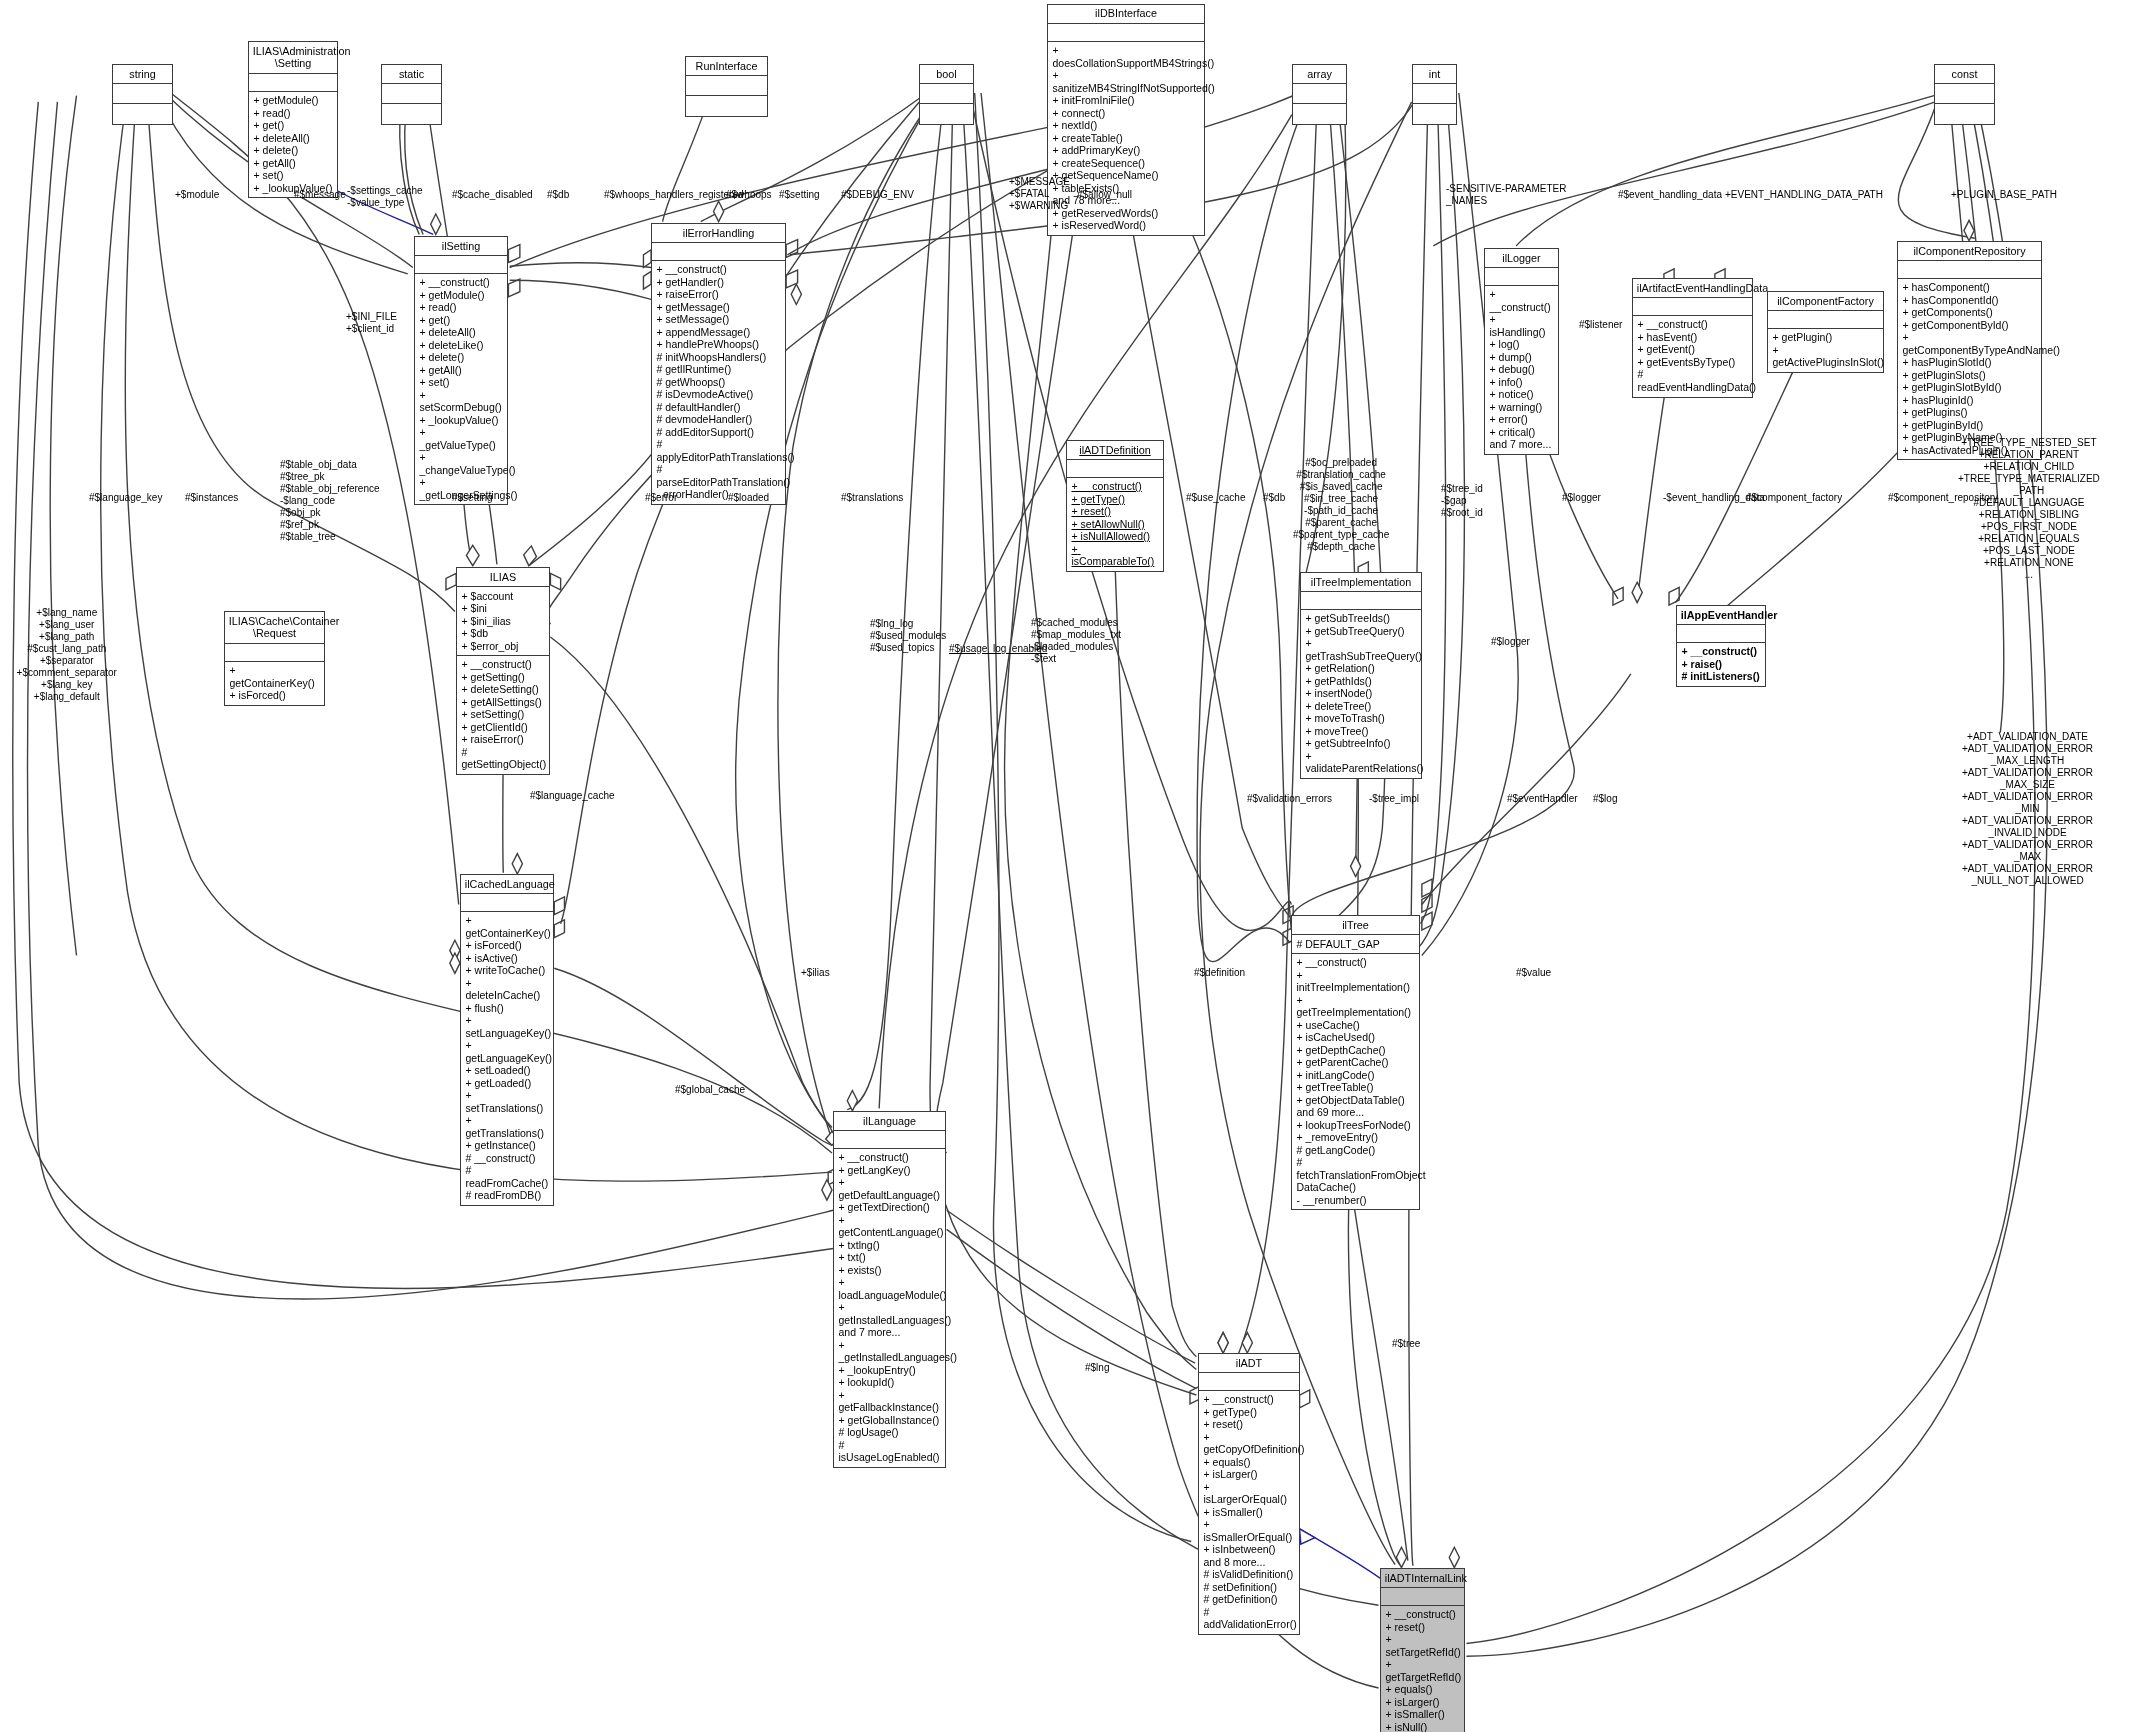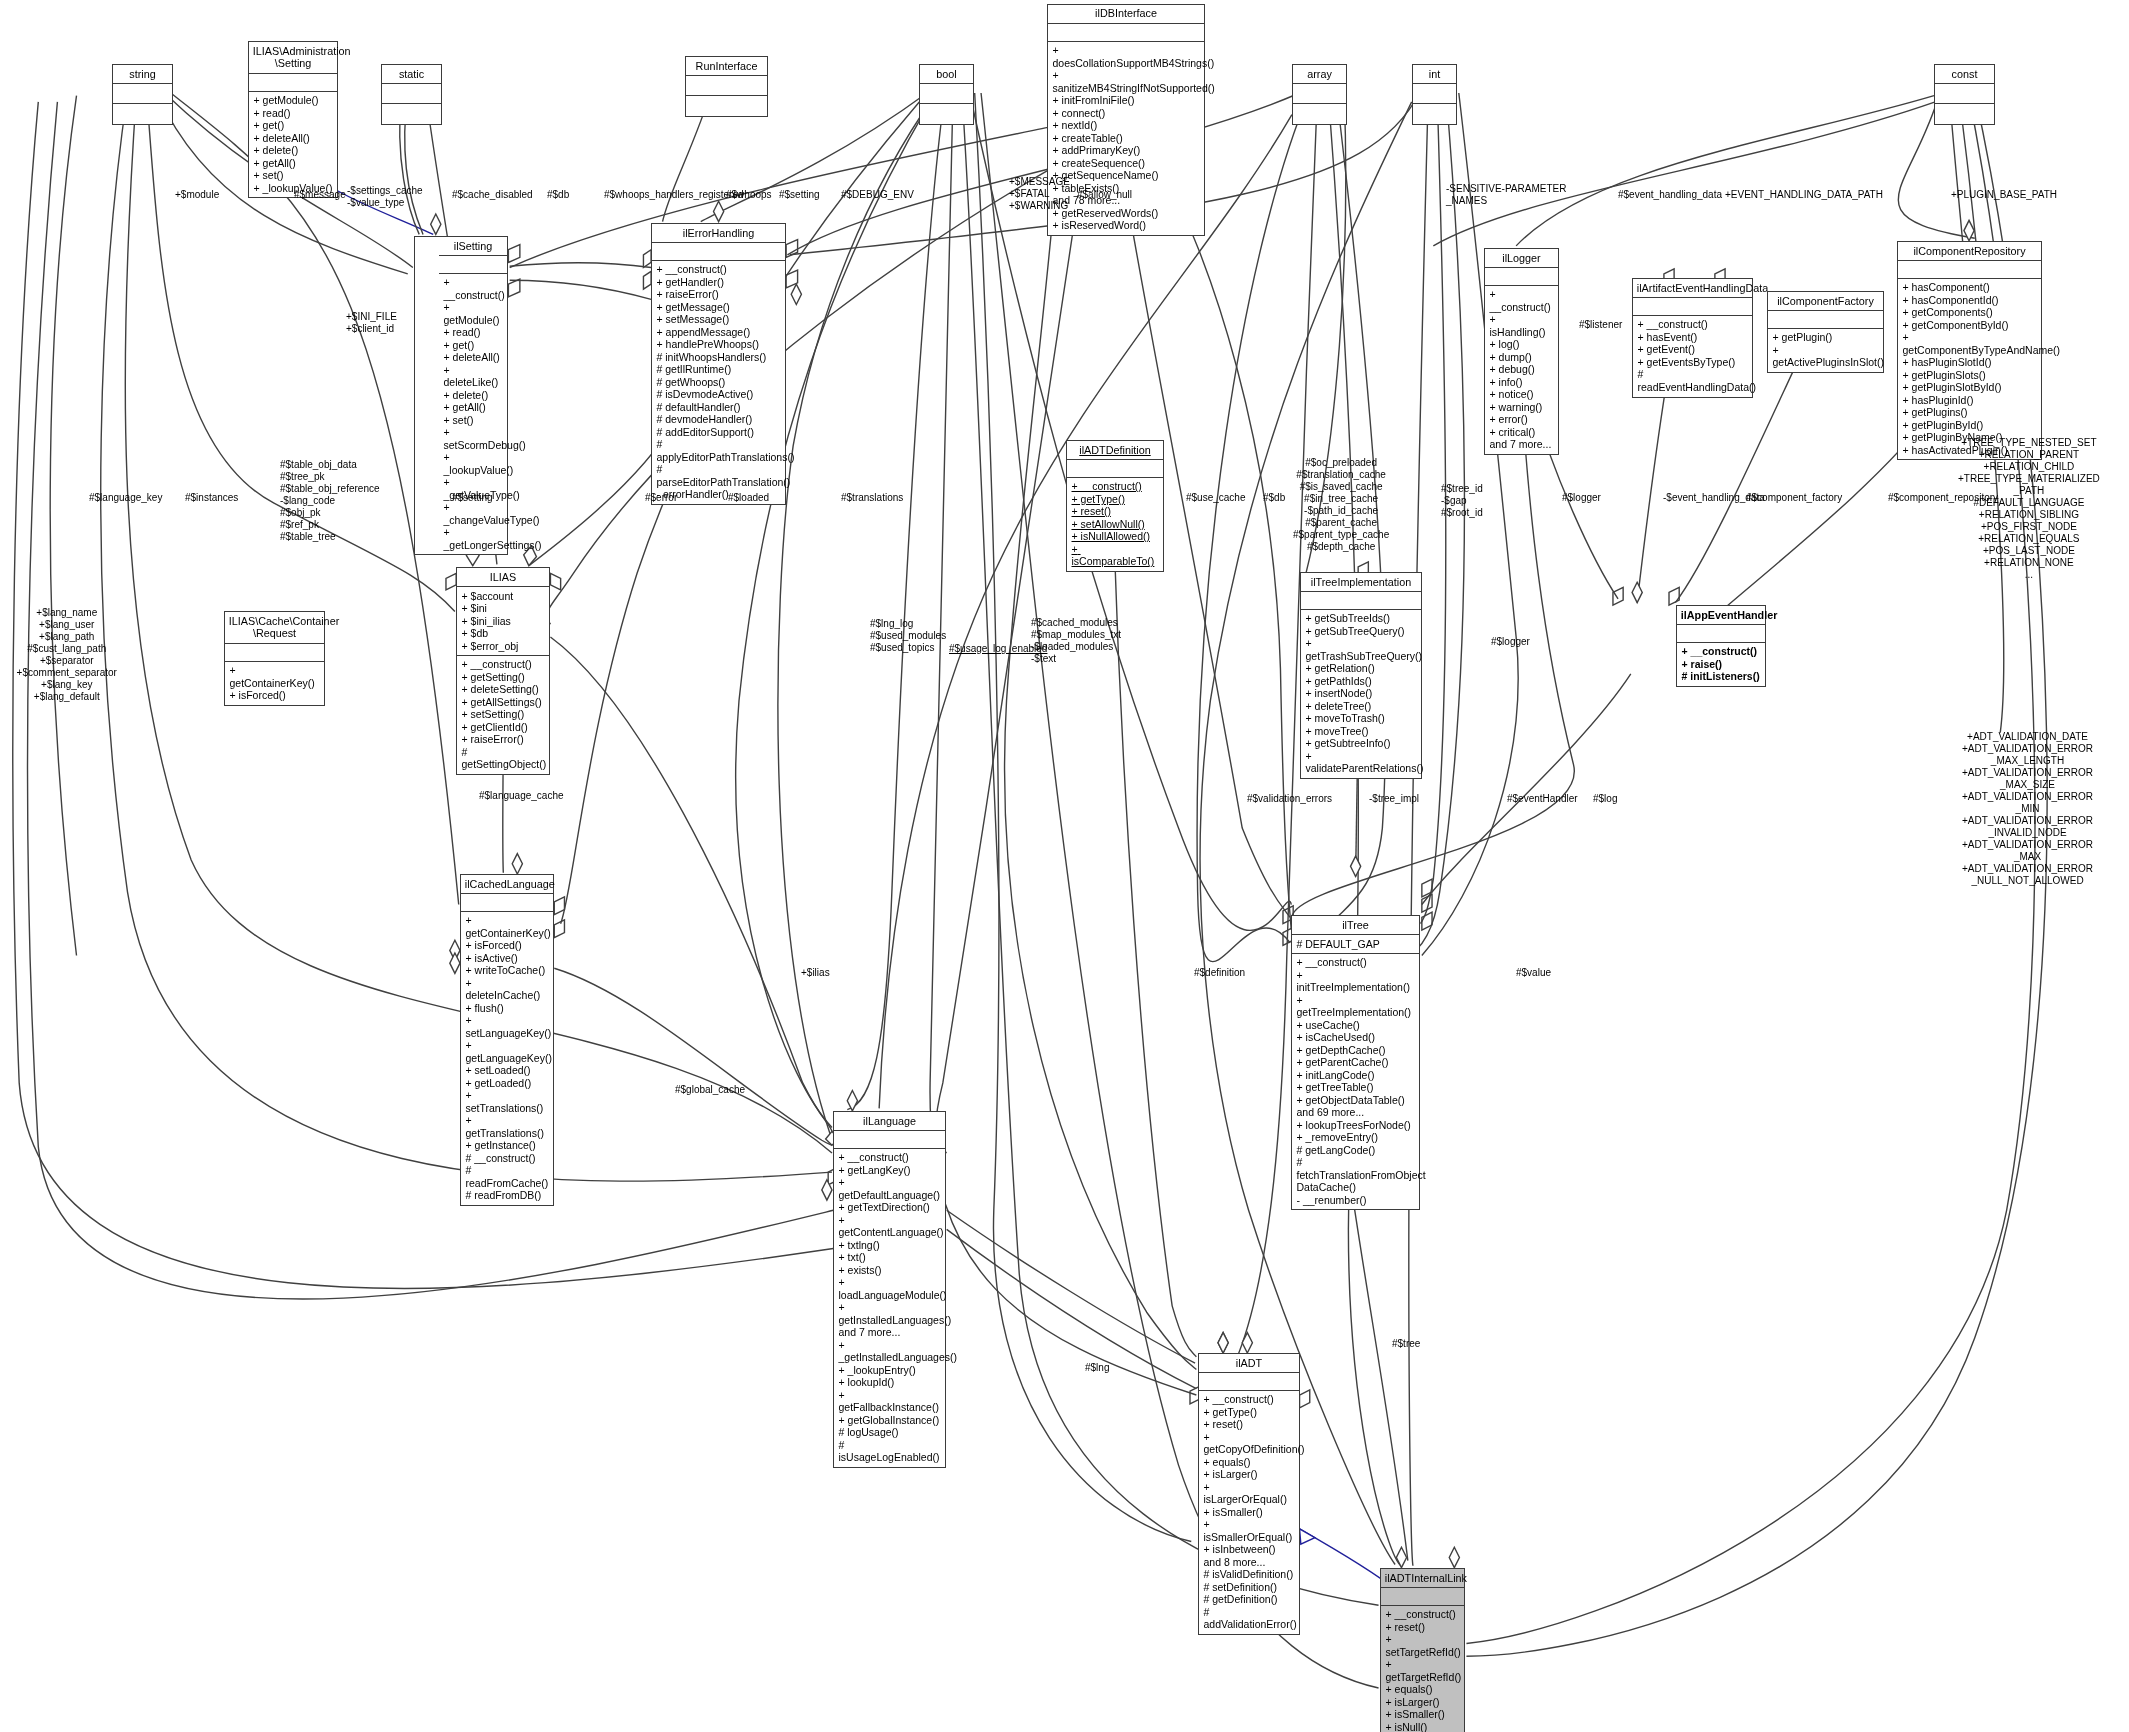--- a/index.html
+++ b/index.html
@@ -312,21 +312,21 @@
       <div class="node empty-node" style="left: 1412px; top: 64px; width: 45px; min-height: 29px;">
         <div class="title">int</div>
         <div class="attrs"></div>
         <div class="ops"></div>
       </div>
       <div class="node empty-node" style="left: 1934px; top: 64px; width: 61px; min-height: 29px;">
         <div class="title">const</div>
         <div class="attrs"></div>
         <div class="ops"></div>
       </div>
-      <div class="node" style="left: 414px; top: 236px; width: 94px; min-height: 180px; padding-left: 24px;">
+      <div class="node" style="left: 414px; top: 236px; width: 94px; min-height: 180px;">
         <div class="title">ilSetting</div>
         <div class="attrs"></div>
         <div class="ops">
           <div class="row">+ __construct()</div>
           <div class="row">+ getModule()</div>
           <div class="row">+ read()</div>
           <div class="row">+ get()</div>
           <div class="row">+ deleteAll()</div>
           <div class="row">+ deleteLike()</div>
           <div class="row">+ delete()</div>
@@ -666,21 +666,21 @@
 +$lang_default</div>
       <div class="edge-label" style="left: 870px; top: 618px;">#$lng_log
 #$used_modules
 #$used_topics</div>
       <div class="edge-label" style="left: 949px; top: 643px; text-decoration: underline;">#$usage_log_enabled</div>
       <div class="edge-label" style="left: 1031px; top: 617px;">#$cached_modules
 #$map_modules_txt
 -$loaded_modules
 -$text</div>
       <div class="edge-label" style="left: 1491px; top: 636px;">#$logger</div>
-      <div class="edge-label" style="left: 479px; top: 790px;">#$language_cache</div>
+      <div class="edge-label" style="left: 530px; top: 790px;">#$language_cache</div>
       <div class="edge-label center" style="left: 1962px; top: 731px;">+ADT_VALIDATION_DATE
 +ADT_VALIDATION_ERROR
 _MAX_LENGTH
 +ADT_VALIDATION_ERROR
 _MAX_SIZE
 +ADT_VALIDATION_ERROR
 _MIN
 +ADT_VALIDATION_ERROR
 _INVALID_NODE
 +ADT_VALIDATION_ERROR

